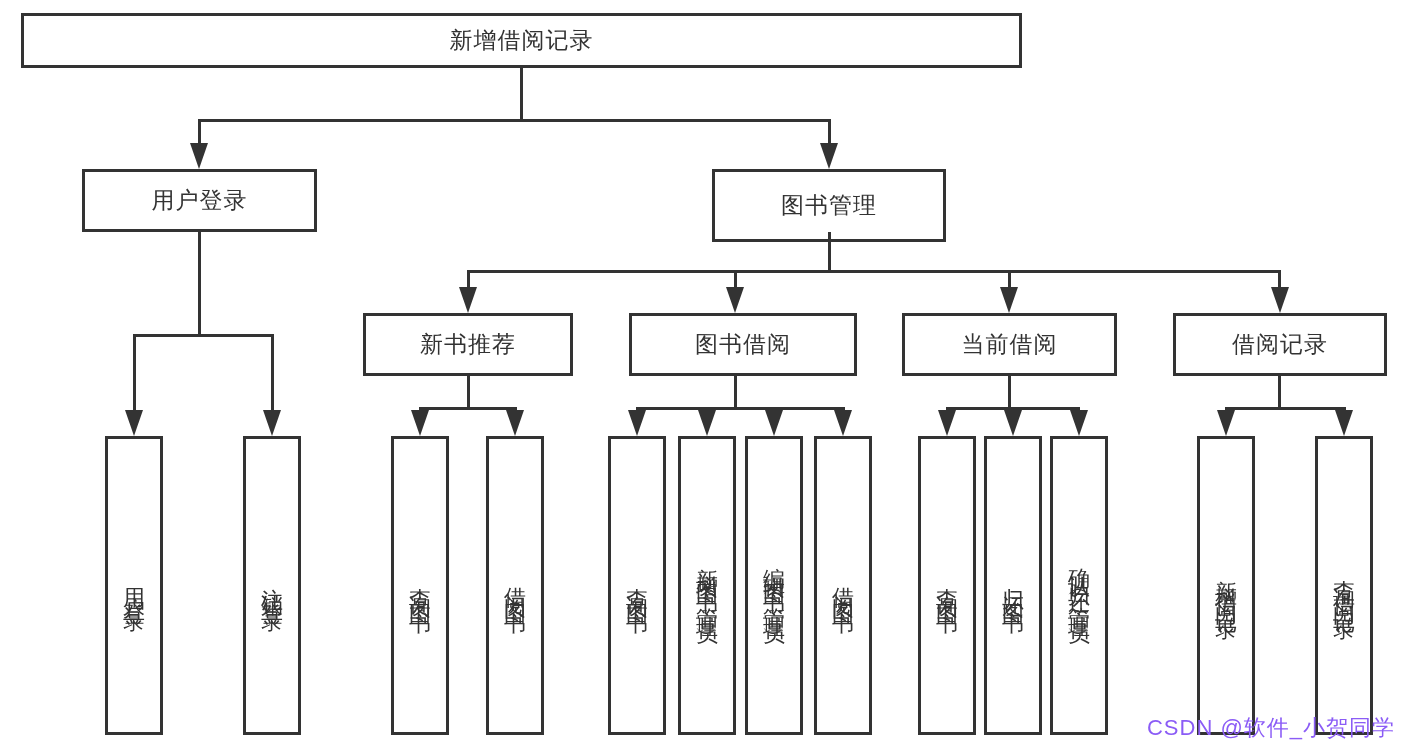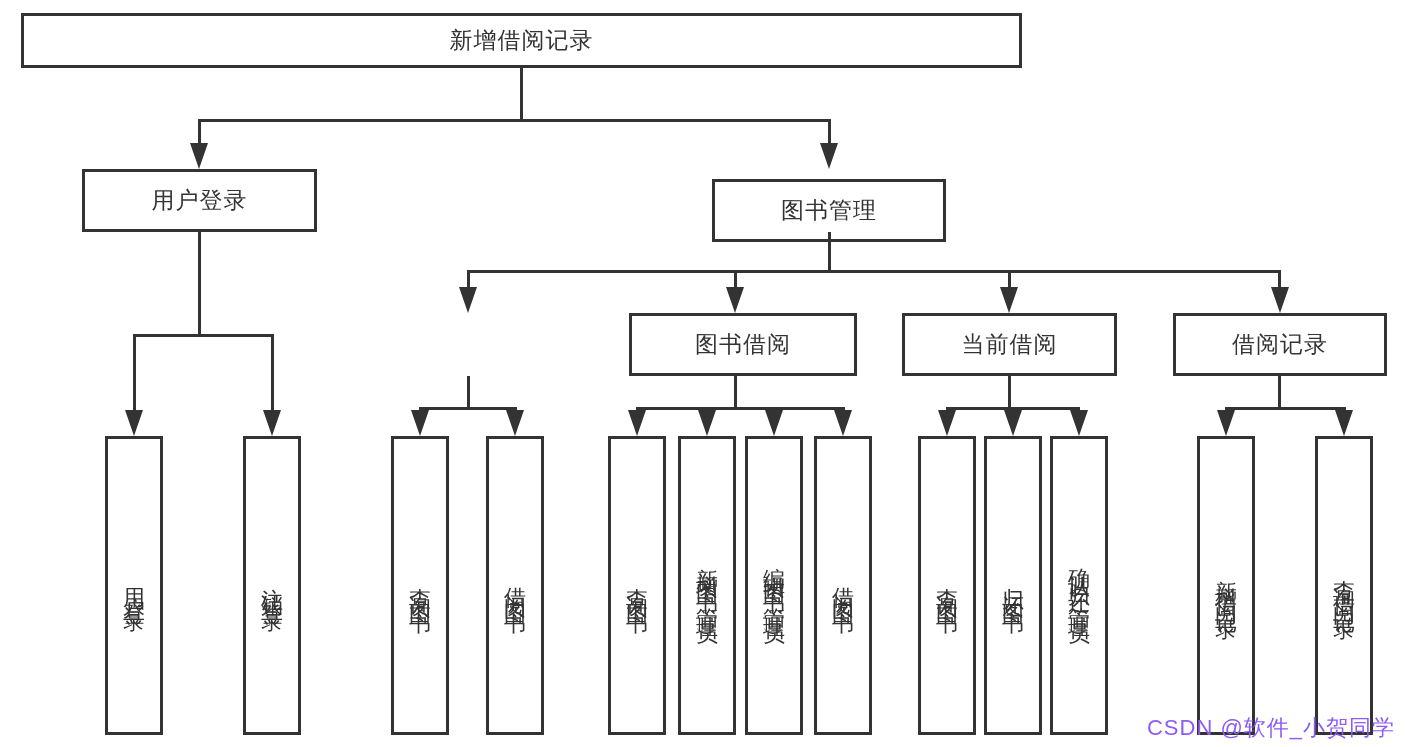--- a/index.html
+++ b/index.html
@@ -40,21 +40,21 @@
   <div class="vline" style="left:520px;top:68px;height:54px;"></div>
   <div class="hline" style="left:198px;top:119px;width:633px;"></div>
   <div class="vline" style="left:198px;top:119px;height:30px;"></div>
   <div class="arrow" style="left:190px;top:143px;"></div>
   <div class="vline" style="left:828px;top:119px;height:30px;"></div>
   <div class="arrow" style="left:820px;top:143px;"></div>
 
   <div class="box" style="left:82px;top:169px;width:235px;height:63px;">
     <span class="lbl">用户登录</span>
   </div>
-  <div class="box" style="left:712px;top:169px;width:234px;height:63px;margin-top:10px;">
+  <div class="box" style="left:712px;top:169px;width:234px;height:73px;">
     <span class="lbl">图书管理</span>
   </div>
 
   <div class="vline" style="left:198px;top:231px;height:106px;"></div>
   <div class="hline" style="left:133px;top:334px;width:141px;"></div>
   <div class="vline" style="left:133px;top:334px;height:82px;"></div>
   <div class="arrow" style="left:125px;top:410px;"></div>
   <div class="vline" style="left:271px;top:334px;height:82px;"></div>
   <div class="arrow" style="left:263px;top:410px;"></div>
 
@@ -62,20 +62,23 @@
   <div class="hline" style="left:467px;top:270px;width:814px;"></div>
   <div class="vline" style="left:467px;top:270px;height:22px;"></div>
   <div class="arrow" style="left:459px;top:287px;"></div>
   <div class="vline" style="left:734px;top:270px;height:22px;"></div>
   <div class="arrow" style="left:726px;top:287px;"></div>
   <div class="vline" style="left:1008px;top:270px;height:22px;"></div>
   <div class="arrow" style="left:1000px;top:287px;"></div>
   <div class="vline" style="left:1278px;top:270px;height:22px;"></div>
   <div class="arrow" style="left:1271px;top:287px;"></div>
 
+  <div class="box" style="left:363px;top:313px;width:210px;height:63px;">
+    <span class="lbl">新书推荐</span>
+  </div>
   <div class="box" style="left:629px;top:313px;width:228px;height:63px;">
     <span class="lbl">图书借阅</span>
   </div>
   <div class="box" style="left:902px;top:313px;width:215px;height:63px;">
     <span class="lbl">当前借阅</span>
   </div>
   <div class="box" style="left:1173px;top:313px;width:214px;height:63px;">
     <span class="lbl">借阅记录</span>
   </div>
 

